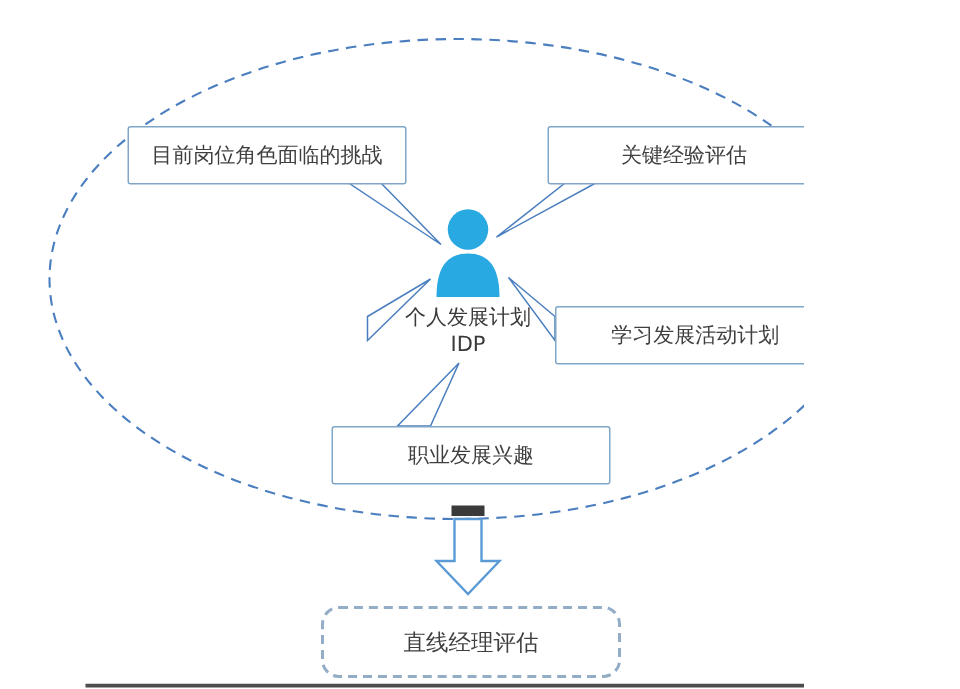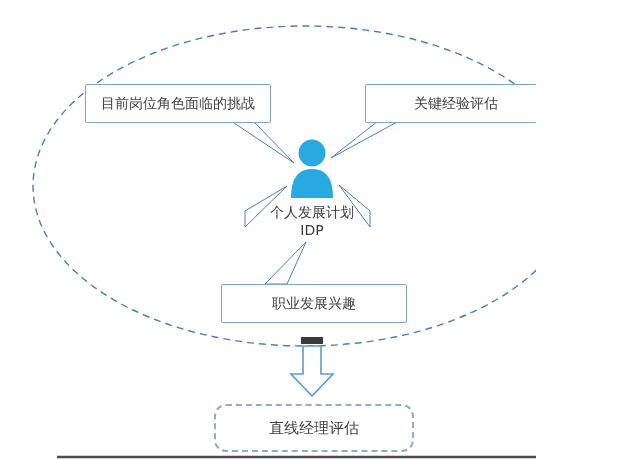--- a/index.html
+++ b/index.html
@@ -46,20 +46,21 @@
     <path d="M303,346 L321,346 L321,374 L333,374 L312,396 L291,374 L303,374 Z" fill="#ffffff" stroke="#5b9bd5" stroke-width="1.6" stroke-linejoin="miter"></path>
 
     <line x1="57" y1="457" x2="640" y2="457" stroke="#4d4d4d" stroke-width="2.5"></line>
   </svg>
 
   <div class="node" style="left:85px;top:84px;width:184px;height:37px;">目前岗位角色面临的挑战</div>
 
   <div class="node" style="left:365px;top:84px;width:180px;height:37px;">关键经验评估</div>
 
 
+  <div class="node" style="left:370px;top:204px;width:185px;height:37px;">学习发展活动计划</div>
 
   <div class="node" style="left:221px;top:284px;width:184px;height:37px;">职业发展兴趣</div>
 
   <div class="center-label" style="left:238px;top:203px;width:148px;">
     <div>个人发展计划</div>
     <div>IDP</div>
   </div>
 
   <div class="node node-dashed" style="left:214px;top:404px;width:196px;height:44px;">直线经理评估</div>
 

